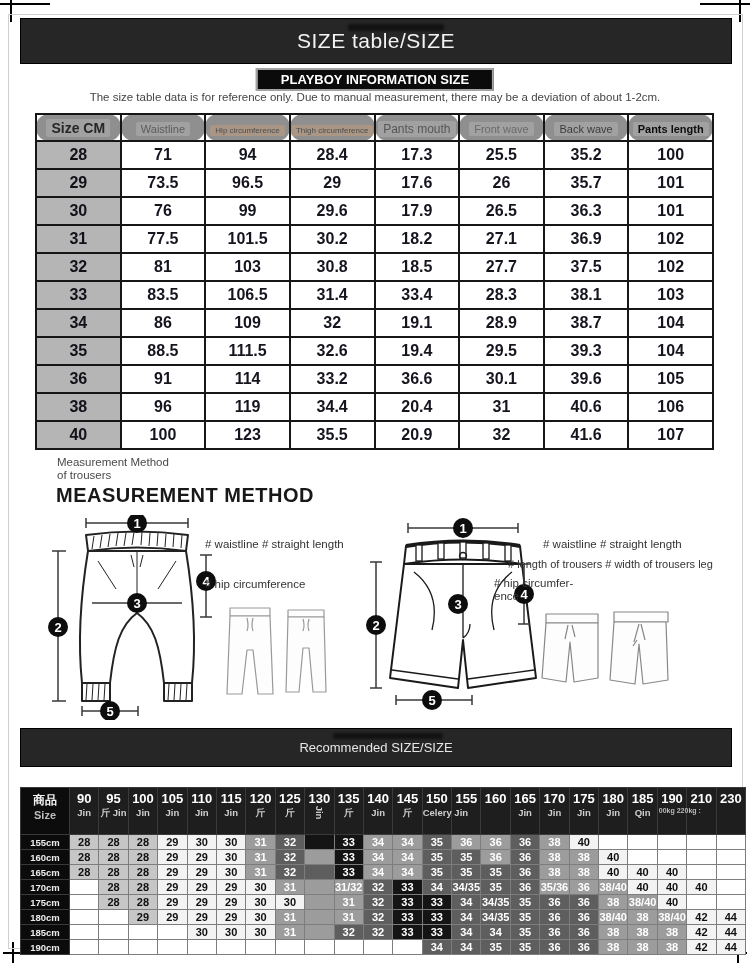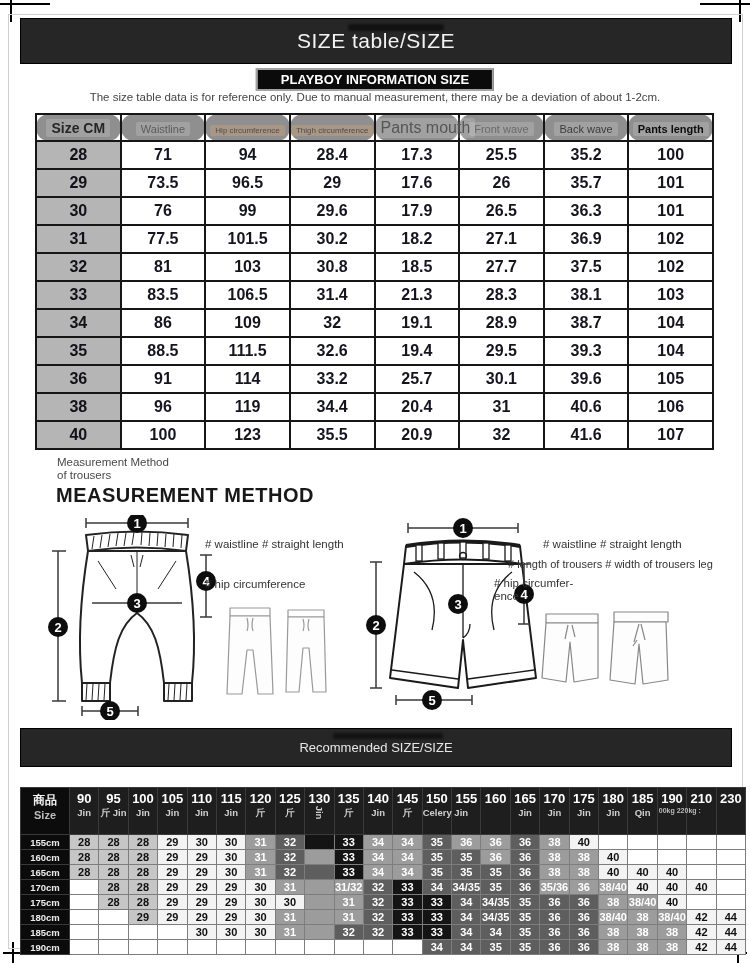--- a/index.html
+++ b/index.html
@@ -26,21 +26,21 @@
   
   #main-size-table{position:absolute;left:35px;top:113px;width:679px;border-collapse:collapse;table-layout:fixed;}
   #main-size-table th,#main-size-table td{border:2px solid #161616;text-align:center;padding:0;}
   #main-size-table th{background:var(--table-header-bg);height:25px;font-weight:400;border-radius:13px;}
   #main-size-table td{height:26px;font-size:16px;font-weight:600;color:#15151f;background:#fff;}
   #main-size-table td.szcol{background:var(--size-col-bg);font-weight:700;color:#111119;}
   .hlabel{display:inline-block;background:rgba(255,255,255,0.16);border-radius:2px;padding:1px 5px;white-space:nowrap;}
   th.col0 .hlabel{font-size:14px;font-weight:700;color:#262626;}
   th.col1 .hlabel{font-size:11px;color:#5c5c5c;}
   th.col2 .hlabel,th.col3 .hlabel{font-size:8px;color:#4c4c4c;background:rgba(205,160,120,0.45);}
-  th.col4 .hlabel{font-size:16px;color:#565656;}
+  th.col4 .hlabel{font-size:12px;color:#565656;}
   th.col5 .hlabel{font-size:11px;color:#6a6a6a;}
   th.col6 .hlabel{font-size:11px;color:#3c3c3c;}
   th.col7 .hlabel{font-size:11px;font-weight:700;color:#0d0d0d;}
   
   #meas-sub{position:absolute;left:57px;top:456px;font-size:11.5px;color:#4a4a4a;line-height:1.1;white-space:pre-line;}
   #meas-head{position:absolute;left:56px;top:484px;font-size:20px;font-weight:700;color:#181818;letter-spacing:0.5px;}
   .mnote{position:absolute;font-size:11.5px;color:#333;line-height:1.15;white-space:pre-line;}
   #ln1{left:205px;top:538px;}
   #ln2{left:182px;top:553px;font-size:11px;}
   #ln3{left:205px;top:578px;}
@@ -153,21 +153,21 @@
           <td>18.5</td>
           <td>27.7</td>
           <td>37.5</td>
           <td>102</td>
         </tr>
         <tr>
           <td class="szcol">33</td>
           <td>83.5</td>
           <td>106.5</td>
           <td>31.4</td>
-          <td>21.3</td>
+          <td>33.4</td>
           <td>28.3</td>
           <td>38.1</td>
           <td>103</td>
         </tr>
         <tr>
           <td class="szcol">34</td>
           <td>86</td>
           <td>109</td>
           <td>32</td>
           <td>19.1</td>
@@ -183,21 +183,21 @@
           <td>19.4</td>
           <td>29.5</td>
           <td>39.3</td>
           <td>104</td>
         </tr>
         <tr>
           <td class="szcol">36</td>
           <td>91</td>
           <td>114</td>
           <td>33.2</td>
-          <td>25.7</td>
+          <td>36.6</td>
           <td>30.1</td>
           <td>39.6</td>
           <td>105</td>
         </tr>
         <tr>
           <td class="szcol">38</td>
           <td>96</td>
           <td>119</td>
           <td>34.4</td>
           <td>20.4</td>

